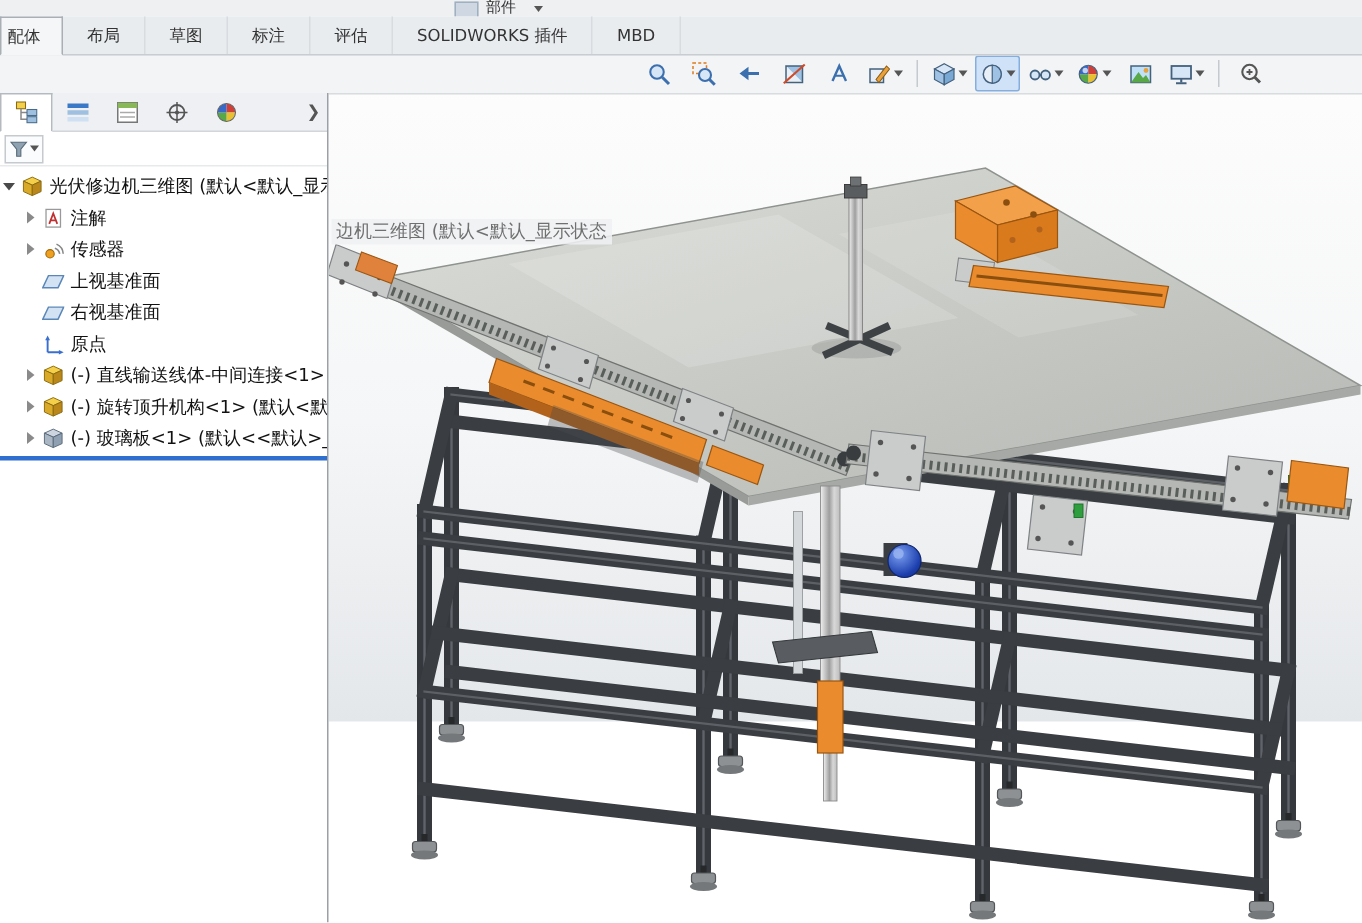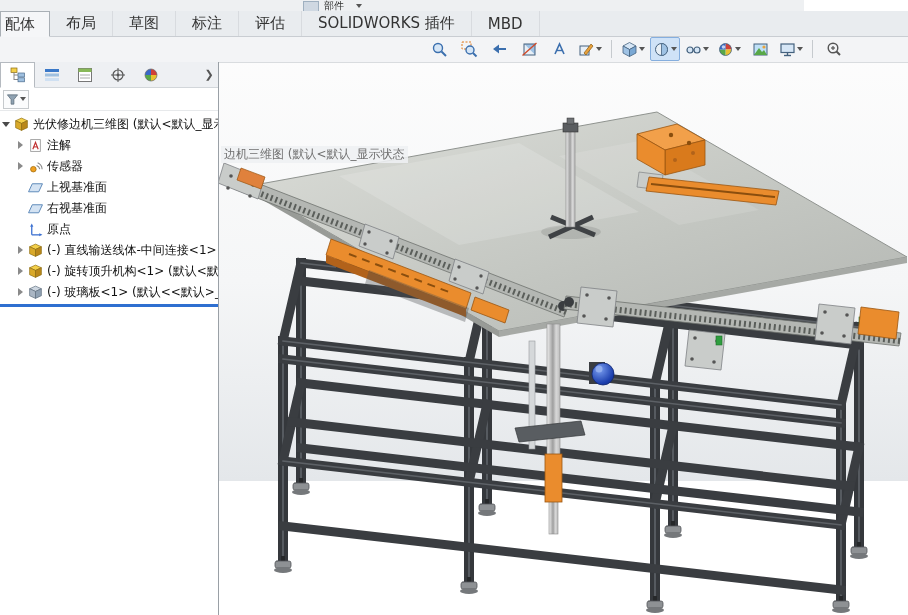--- a/index.html
+++ b/index.html
@@ -1,29 +1,29 @@
 <!DOCTYPE html>
 <html><head>
 <meta charset="utf-8">
 <style>
   html,body{margin:0;padding:0;overflow:hidden}
   body{width:908px;height:615px;position:relative;background:#fff;
        font-family:"DejaVu Sans","Liberation Sans",sans-serif;font-size:12px;color:#222;
        -webkit-font-smoothing:antialiased}
 
   
-  .top-strip{position:absolute;left:0;top:0;width:804px;height:11px;background:#eef0f2;overflow:hidden;z-index:6}
+  .top-strip{position:absolute;left:0;top:0;width:908px;height:11px;background:#eef0f2;overflow:hidden;z-index:6}
   .top-strip .mini-ic{position:absolute;left:303px;top:1px;width:14px;height:12px;background:#cfd8e2;border:1px solid #9fb0c0}
   .top-strip .lbl{position:absolute;left:324px;top:0;font-size:10px;line-height:11px;color:#333}
   .top-strip .car{position:absolute;left:356px;top:4px;width:0;height:0;border-left:3px solid transparent;border-right:3px solid transparent;border-top:4px solid #555}
 
   
   .tab-bar{position:absolute;left:0;top:11px;width:908px;height:25px;background:#e9ecef;
            border-bottom:1px solid #c9cdd2;display:flex;align-items:stretch;z-index:6}
-  .tab{display:flex;align-items:center;padding:0 16px;font-size:15px;color:#333;
+  .tab{display:flex;align-items:center;padding:0 16px;font-size:11px;color:#333;
        border-right:1px solid #d8dbdf;white-space:nowrap;cursor:default}
   .tab.active{background:#f5f6f8;border:1px solid #a9afb5;border-bottom:1px solid #f5f6f8;
               margin-bottom:-1px;padding:0 14px 0 4px}
 
   
   .toolbar-strip{position:absolute;left:0;top:36px;width:908px;height:26px;background:#f3f4f6;
                  border-bottom:1px solid #d9dcdf;z-index:4}
   .headsup{position:absolute;left:425px;top:1px;height:24px;display:flex;align-items:center;gap:2px}
   .hbtn{height:22px;min-width:22px;display:flex;align-items:center;justify-content:center;gap:1px;
         border:1px solid transparent;border-radius:2px;background:transparent;padding:0 2px;cursor:default}

